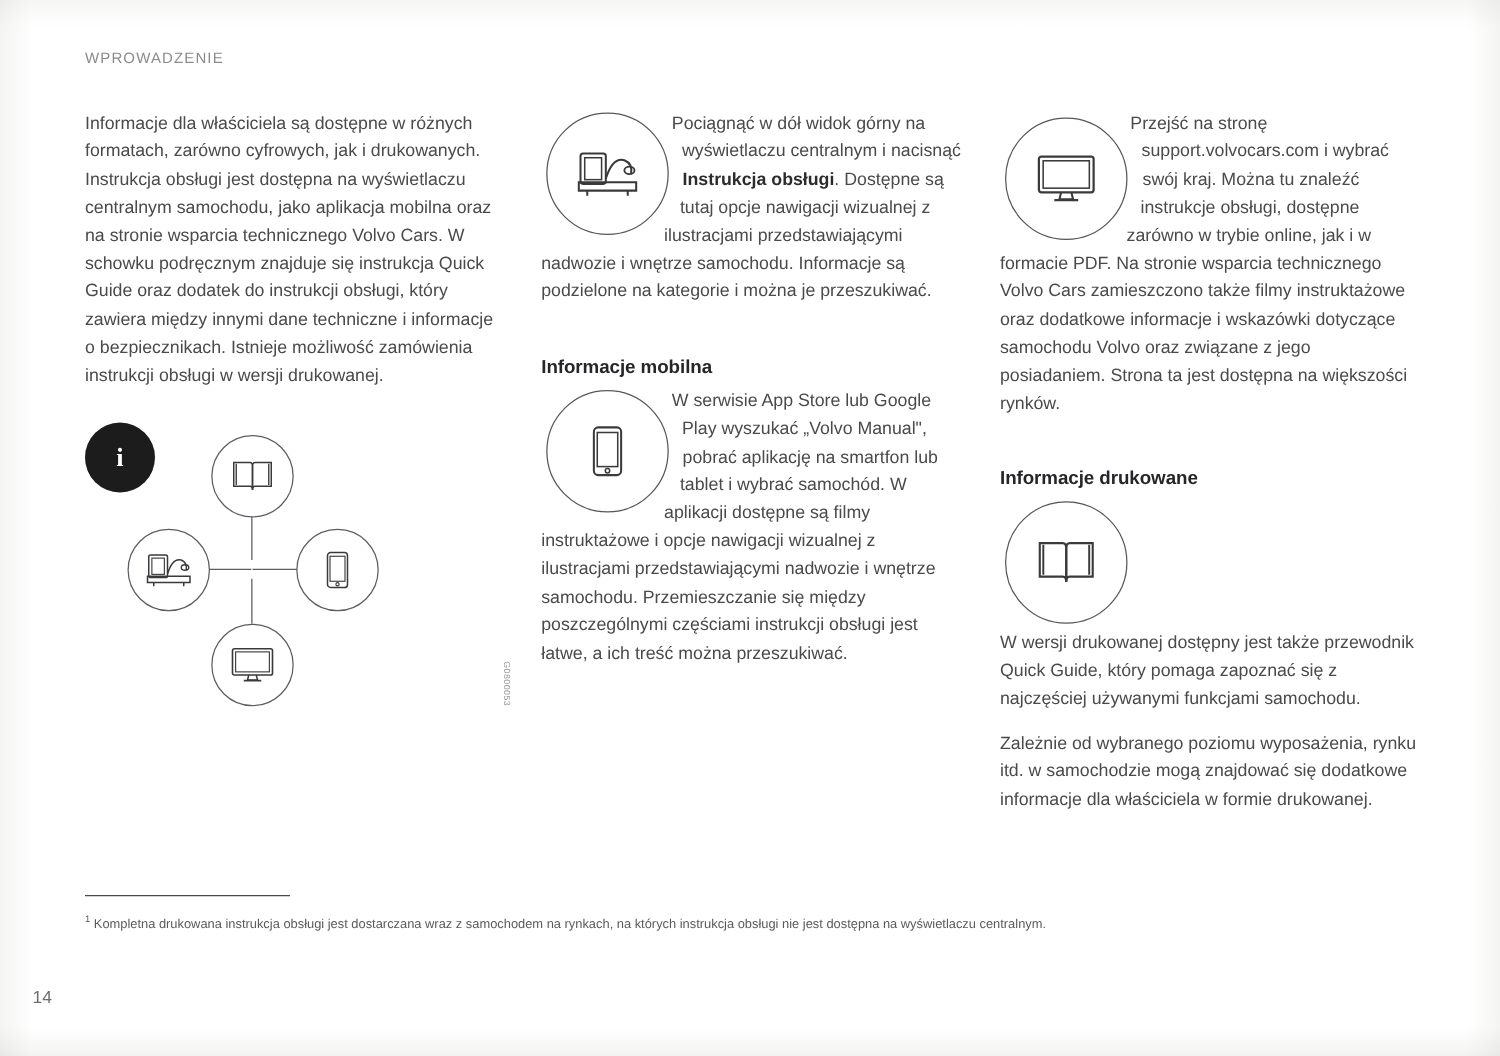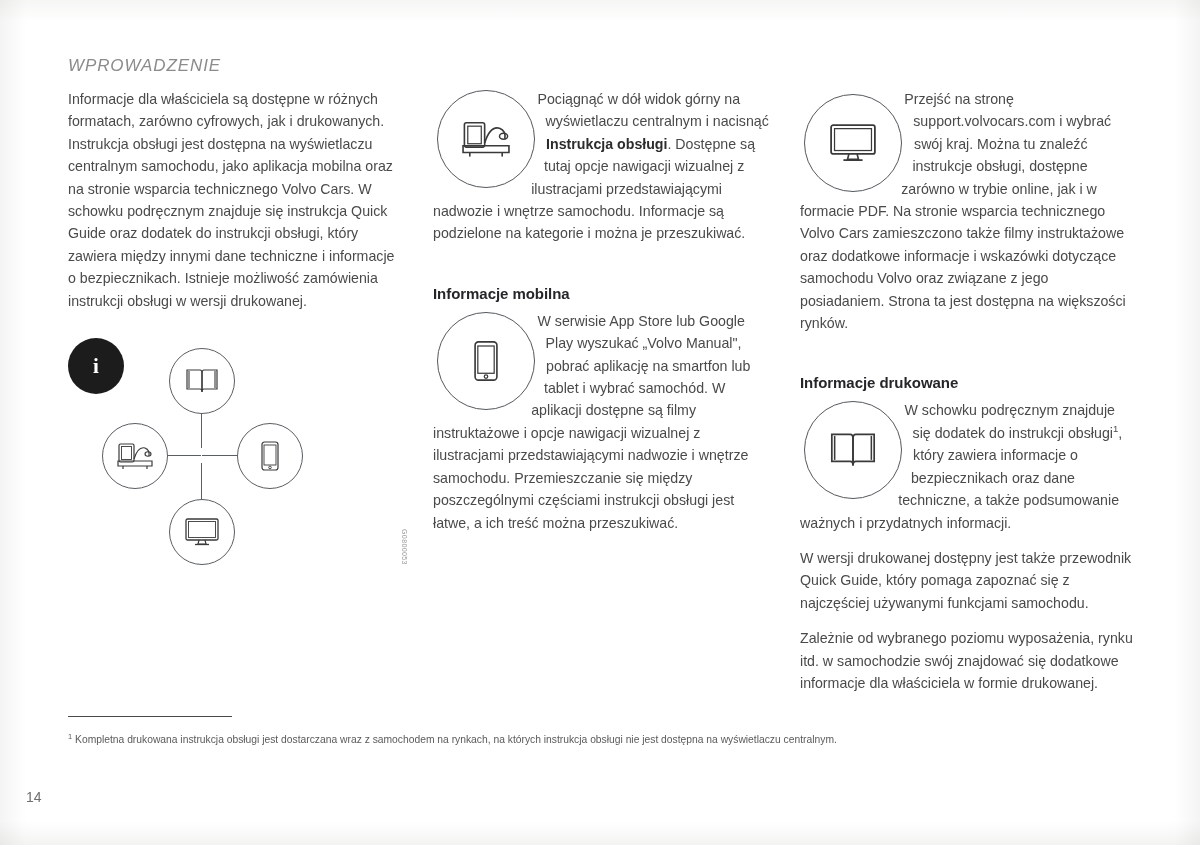--- a/index.html
+++ b/index.html
@@ -14,23 +14,23 @@
   }
   .page{
     position:absolute;inset:0;
     background:#ffffff;
     background-image:
       linear-gradient(to right, #f4f4f3 0px, #ffffff 26px, #ffffff 1174px, #f4f4f3 1200px),
       linear-gradient(to bottom, #f6f6f5 0px, #ffffff 22px, #ffffff 822px, #f3f3f2 845px);
     background-blend-mode:multiply;
   }
   .header{
-    position:absolute;left:68px;top:56px;
-    font-size:17px;letter-spacing:.9px;
-    color:#8b8b8b;font-weight:400;font-style:italic;
+    position:absolute;left:68px;top:39px;
+    font-size:12px;letter-spacing:.9px;
+    color:#8b8b8b;font-weight:400;
   }
   .cols{
     position:absolute;left:0;top:88px;width:1200px;
   }
   .col{position:absolute;top:0;}
   .col-left{left:68px;width:332px;}
   .col-mid{left:433px;width:336px;}
   .col-right{left:800px;width:336px;}
 
   h1.title{
@@ -242,25 +242,24 @@
         <span>
           <svg width="48" height="40" viewBox="0 0 34 28">
             <path d="M2 3 H15 Q17 3 17 6 V25 Q17 22 15 22 H2 Z" fill="none" stroke="#3a3a3a" stroke-width="1.2"></path>
             <path d="M32 3 H19 Q17 3 17 6 V25 Q17 22 19 22 H32 Z" fill="none" stroke="#3a3a3a" stroke-width="1.2"></path>
             <line x1="4" y1="4" x2="4" y2="21" stroke="#3a3a3a" stroke-width="1.1"></line>
             <line x1="30" y1="4" x2="30" y2="21" stroke="#3a3a3a" stroke-width="1.1"></line>
           </svg>
         </span>
       </div>
 
-      <p class="body"><span>W schowku podręcznym znajduje się dodatek do instrukcji obsługi</span><sup>1</sup><span>, który zawiera informacje o bezpiecznikach oraz dane techniczne, a także podsumowanie ważnych i przydatnych informacji.</span></p>
       <div class="clear"></div>
 
       <p class="body">W wersji drukowanej dostępny jest także przewodnik Quick Guide, który pomaga zapoznać się z najczęściej używanymi funkcjami samochodu.</p>
-      <p class="body">Zależnie od wybranego poziomu wyposażenia, rynku itd. w samochodzie swój znajdować się dodatkowe informacje dla właściciela w formie drukowanej.</p>
+      <p class="body">Zależnie od wybranego poziomu wyposażenia, rynku itd. w samochodzie mogą znajdować się dodatkowe informacje dla właściciela w formie drukowanej.</p>
     </div>
 
   </div>
 
   <div class="fn-rule"></div>
   <div class="footnote"><sup>1</sup> <span>Kompletna drukowana instrukcja obsługi jest dostarczana wraz z samochodem na rynkach, na których instrukcja obsługi nie jest dostępna na wyświetlaczu centralnym.</span></div>
 
   <div class="pageno">14</div>
 </div>
 

